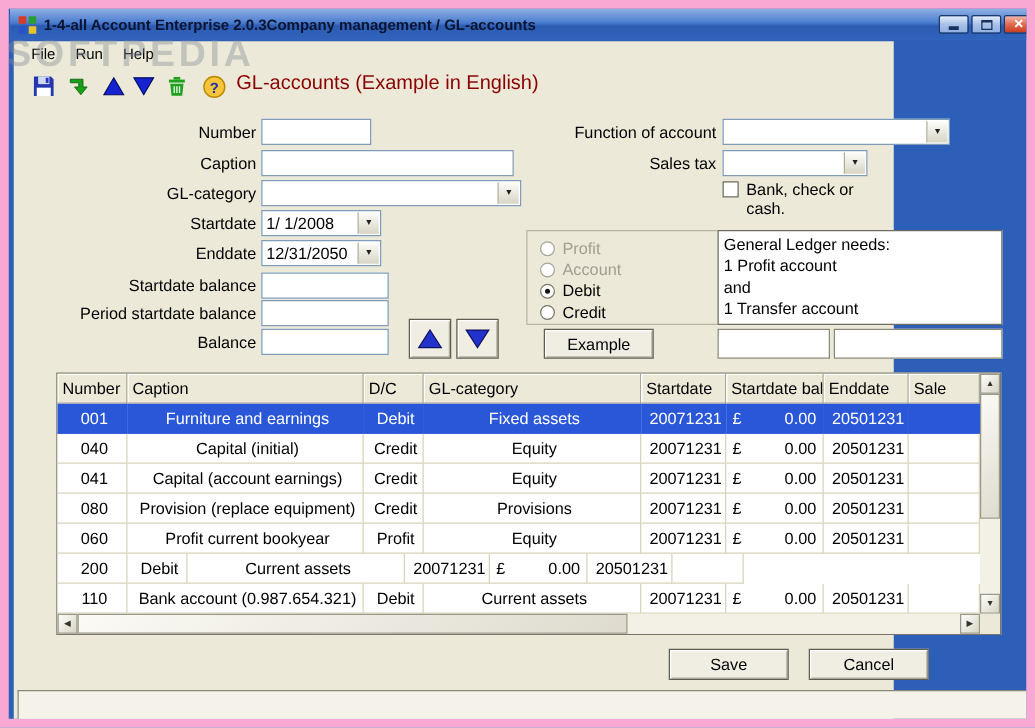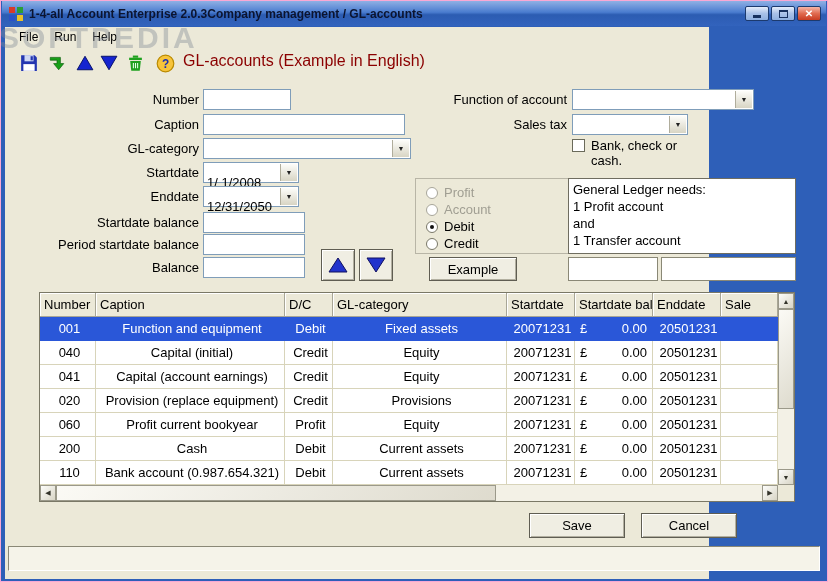--- a/index.html
+++ b/index.html
@@ -1,20 +1,20 @@
 <!DOCTYPE html>
 <html><head>
 <meta charset="utf-8">
 <style>
   * { box-sizing: border-box; margin: 0; padding: 0; }
   html,body { width: 828px; height: 582px; }
   body { font-family: "Liberation Sans", sans-serif; font-size: 13px; color: #000; }
 
   .window { position: relative; width: 828px; height: 582px;
-            background: #2e5fb8; border: 1px solid #f9a8d4; overflow: hidden; }
+            background: #2e5fb8; border: 7px solid #f9a8d4; overflow: hidden; }
 
   
   .titlebar { position: absolute; left: 1px; top: 0; width: 824px; height: 25px;
               background: linear-gradient(180deg,#8fb0e4 0%,#4a7ccf 45%,#2c5cb2 55%,#3263bd 100%);
               display: flex; align-items: center; padding: 0 5px 0 6px; }
   .app-icon { width: 16px; height: 16px; margin-right: 5px; flex: 0 0 auto; }
   .title-text { font-size: 12px; font-weight: 700; color: #0b1430; white-space: nowrap;
                 overflow: hidden; flex: 1 1 auto; }
   .winbtns { display: flex; gap: 2px; }
   .wbtn { width: 24px; height: 15px; border: 1px solid #1c3a6e; border-radius: 2px;
@@ -42,21 +42,21 @@
   .tbtn { position: absolute; top: 4px; width: 24px; height: 24px; display: flex;
           align-items: center; justify-content: center; cursor: default; }
   .page-title { position: absolute; left: 178px; top: 5px; font-size: 16px; color: #8b0000;
                 white-space: nowrap; }
 
   
   .lbl { position: absolute; height: 21px; line-height: 21px; text-align: right; }
   .txt { position: absolute; height: 21px; border: 1px solid #7f9db9; background: #fff;
          font-family: "Liberation Sans", sans-serif; font-size: 13px; padding: 0 3px; }
   .combo { position: absolute; height: 21px; border: 1px solid #7f9db9; background: #fff; }
-  .combo .val { position: absolute; left: 3px; top: 10px; right: 19px; line-height: 19px;
+  .combo .val { position: absolute; left: 3px; top: 0; right: 19px; line-height: 19px;
                 white-space: nowrap; overflow: hidden; }
   .drop { position: absolute; top: 1px; right: 1px; bottom: 1px; width: 17px;
           background: linear-gradient(#fdfdfa,#d8d5c4); border-left: 1px solid #b0ad9c;
           display: flex; align-items: center; justify-content: center;
           font-size: 7px; color: #222; cursor: default; }
 
   .cb-box { position: absolute; width: 13px; height: 13px; background: #fff;
             border: 1px solid #6a6a5a; cursor: default; }
   .cb-label { position: absolute; line-height: 15px; }
 
@@ -280,21 +280,21 @@
         <div class="gh c3">GL-category</div>
         <div class="gh c4">Startdate</div>
         <div class="gh c5">Startdate balanc</div>
         <div class="gh c6">Enddate</div>
         <div class="gh c7">Sale</div>
       </div>
       <div class="gbody">
 
         <div class="grow sel">
           <div class="gc c0">001</div>
-          <div class="gc c1">Function and equipment</div>
+          <div class="gc c1">Furniture and earnings</div>
           <div class="gc c2">Debit</div>
           <div class="gc c3">Fixed assets</div>
           <div class="gc c4">20071231</div>
           <div class="gc c5 money">
             <span>£</span>
             <span>0.00</span>
           </div>
           <div class="gc c6">20501231</div>
           <div class="gc c7"></div>
         </div>
@@ -321,21 +321,21 @@
           <div class="gc c4">20071231</div>
           <div class="gc c5 money">
             <span>£</span>
             <span>0.00</span>
           </div>
           <div class="gc c6">20501231</div>
           <div class="gc c7"></div>
         </div>
 
         <div class="grow">
-          <div class="gc c0">020</div>
+          <div class="gc c0">080</div>
           <div class="gc c1">Provision (replace equipment)</div>
           <div class="gc c2">Credit</div>
           <div class="gc c3">Provisions</div>
           <div class="gc c4">20071231</div>
           <div class="gc c5 money">
             <span>£</span>
             <span>0.00</span>
           </div>
           <div class="gc c6">20501231</div>
           <div class="gc c7"></div>
@@ -350,21 +350,20 @@
           <div class="gc c5 money">
             <span>£</span>
             <span>0.00</span>
           </div>
           <div class="gc c6">20501231</div>
           <div class="gc c7"></div>
         </div>
 
         <div class="grow">
           <div class="gc c0">200</div>
-          <div class="gc c1">Cash</div>
           <div class="gc c2">Debit</div>
           <div class="gc c3">Current assets</div>
           <div class="gc c4">20071231</div>
           <div class="gc c5 money">
             <span>£</span>
             <span>0.00</span>
           </div>
           <div class="gc c6">20501231</div>
           <div class="gc c7"></div>
         </div>

